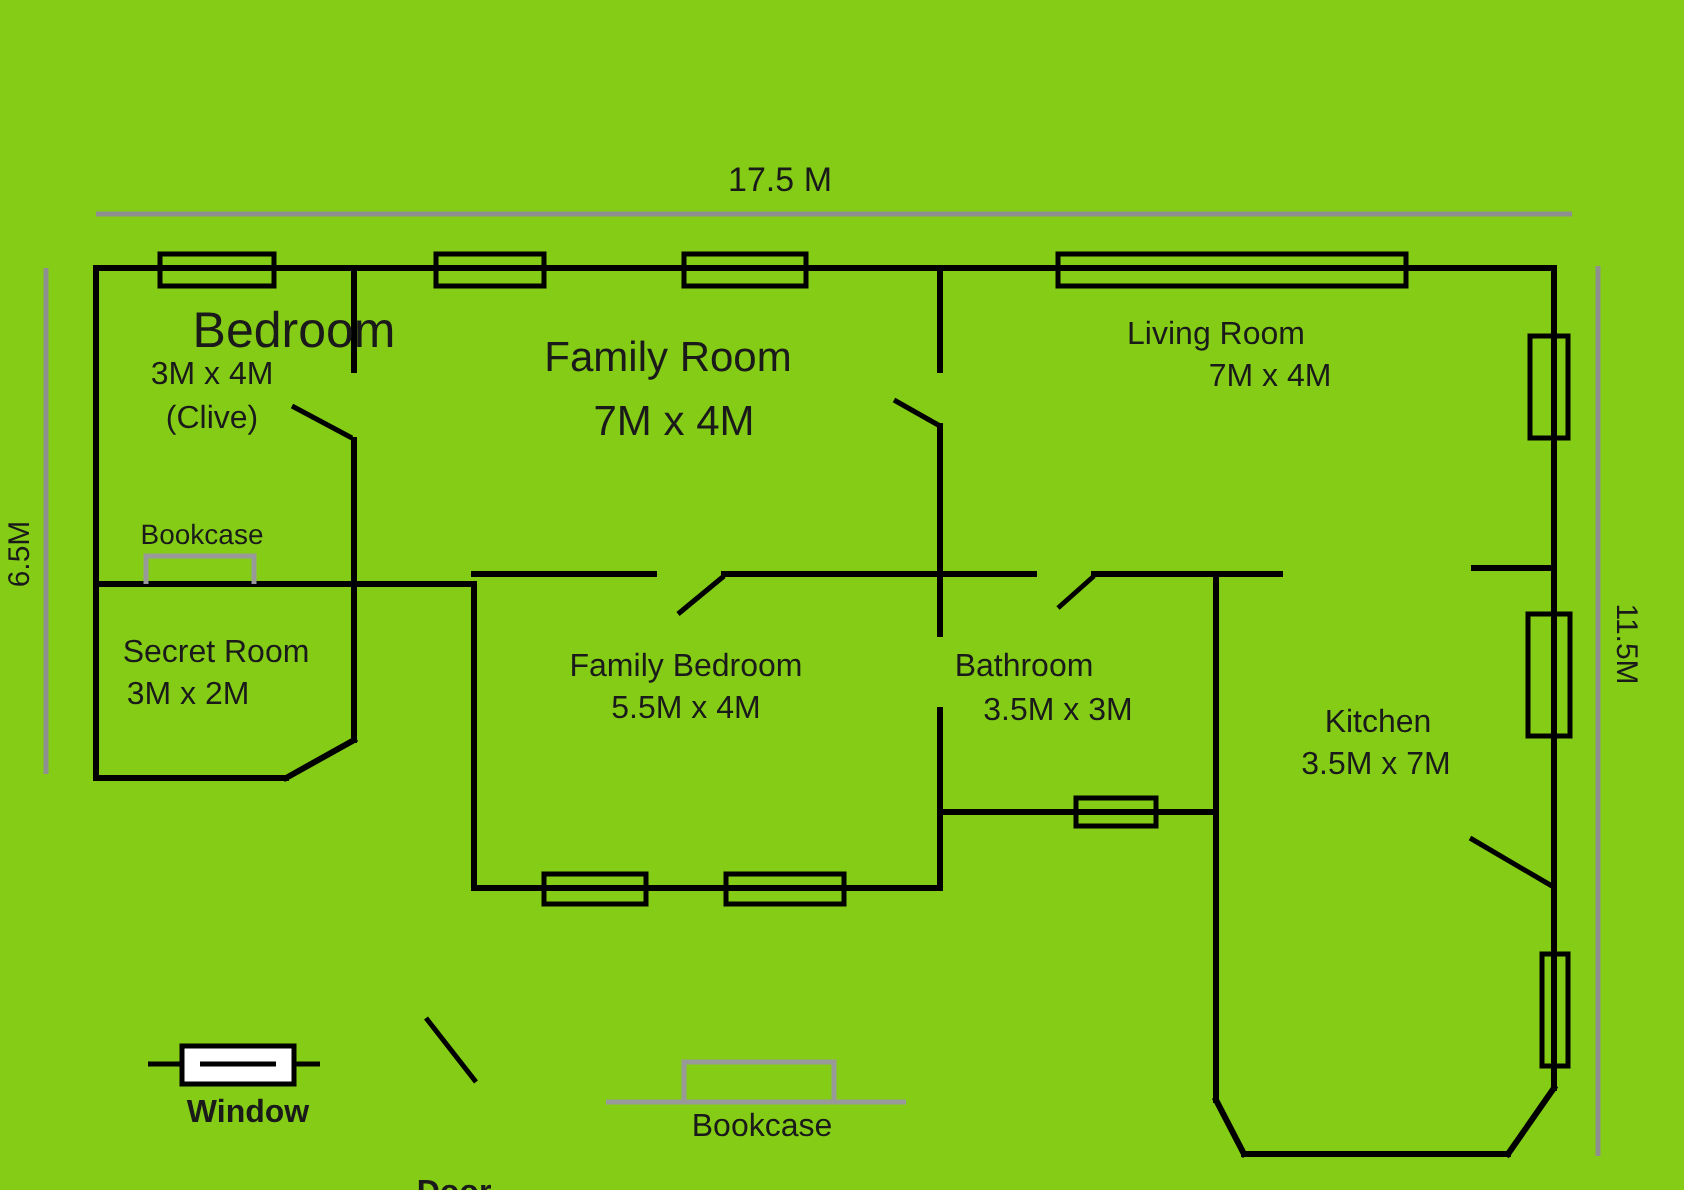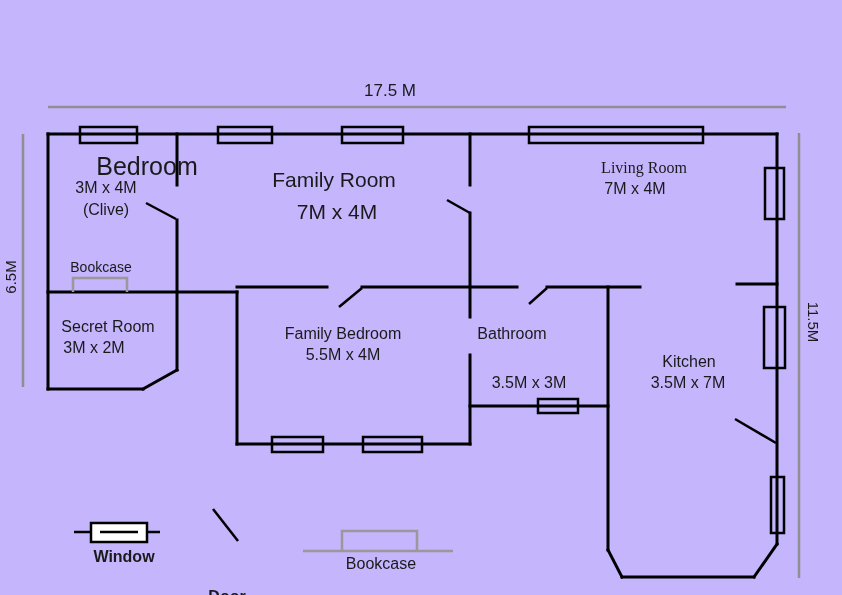--- a/index.html
+++ b/index.html
@@ -1,20 +1,20 @@
 <!DOCTYPE html>
 <html><head>
 <meta charset="utf-8">
 <style>
   html, body { margin: 0; padding: 0; background: #ffffff; }
   #stage {
     position: relative;
     width: 842px;
     height: 595px;
-    background: #c4b5fd;
+    background: #84cc16;
     font-family: "Liberation Sans", sans-serif;
     overflow: hidden;
   }
   #plan-svg { position: absolute; left: 0; top: 0; }
   .label {
     position: absolute;
     transform: translate(-50%, -50%);
     white-space: nowrap;
     color: #1a1a1a;
     text-align: center;
@@ -124,37 +124,37 @@
     <div class="label room-size" style="left:106px; top:188px;">3M x 4M</div>
     <div class="label room-size" style="left:106px; top:210px;">(Clive)</div>
   </div>
 
   <div>
     <div class="label room-title-lg" style="left:334px; top:179px;">Family Room</div>
     <div class="label room-size-lg" style="left:337px; top:211px;">7M x 4M</div>
   </div>
 
   <div>
-    <div class="label room-title" style="left:644px; top:168px;font-family:Liberation Serif, serif;">Living Room</div>
+    <div class="label room-title" style="left:608px; top:168px;">Living Room</div>
     <div class="label room-size" style="left:635px; top:189px;">7M x 4M</div>
   </div>
 
   <div>
     <div class="label room-title" style="left:108px; top:327px;">Secret Room</div>
     <div class="label room-size" style="left:94px; top:348px;">3M x 2M</div>
   </div>
 
   <div>
     <div class="label room-title" style="left:343px; top:334px;">Family Bedroom</div>
     <div class="label room-size" style="left:343px; top:355px;text-align:right;">5.5M x 4M</div>
   </div>
 
   <div>
     <div class="label room-title" style="left:512px; top:334px;">Bathroom</div>
-    <div class="label room-size" style="left:529px; top:356px;margin-top:27px;">3.5M x 3M</div>
+    <div class="label room-size" style="left:529px; top:356px;">3.5M x 3M</div>
   </div>
 
   <div>
     <div class="label room-title" style="left:689px; top:362px;">Kitchen</div>
     <div class="label room-size" style="left:688px; top:383px;">3.5M x 7M</div>
   </div>
 
   <div class="label small-label" style="left:101px; top:267px;">Bookcase</div>
 
   <div>

